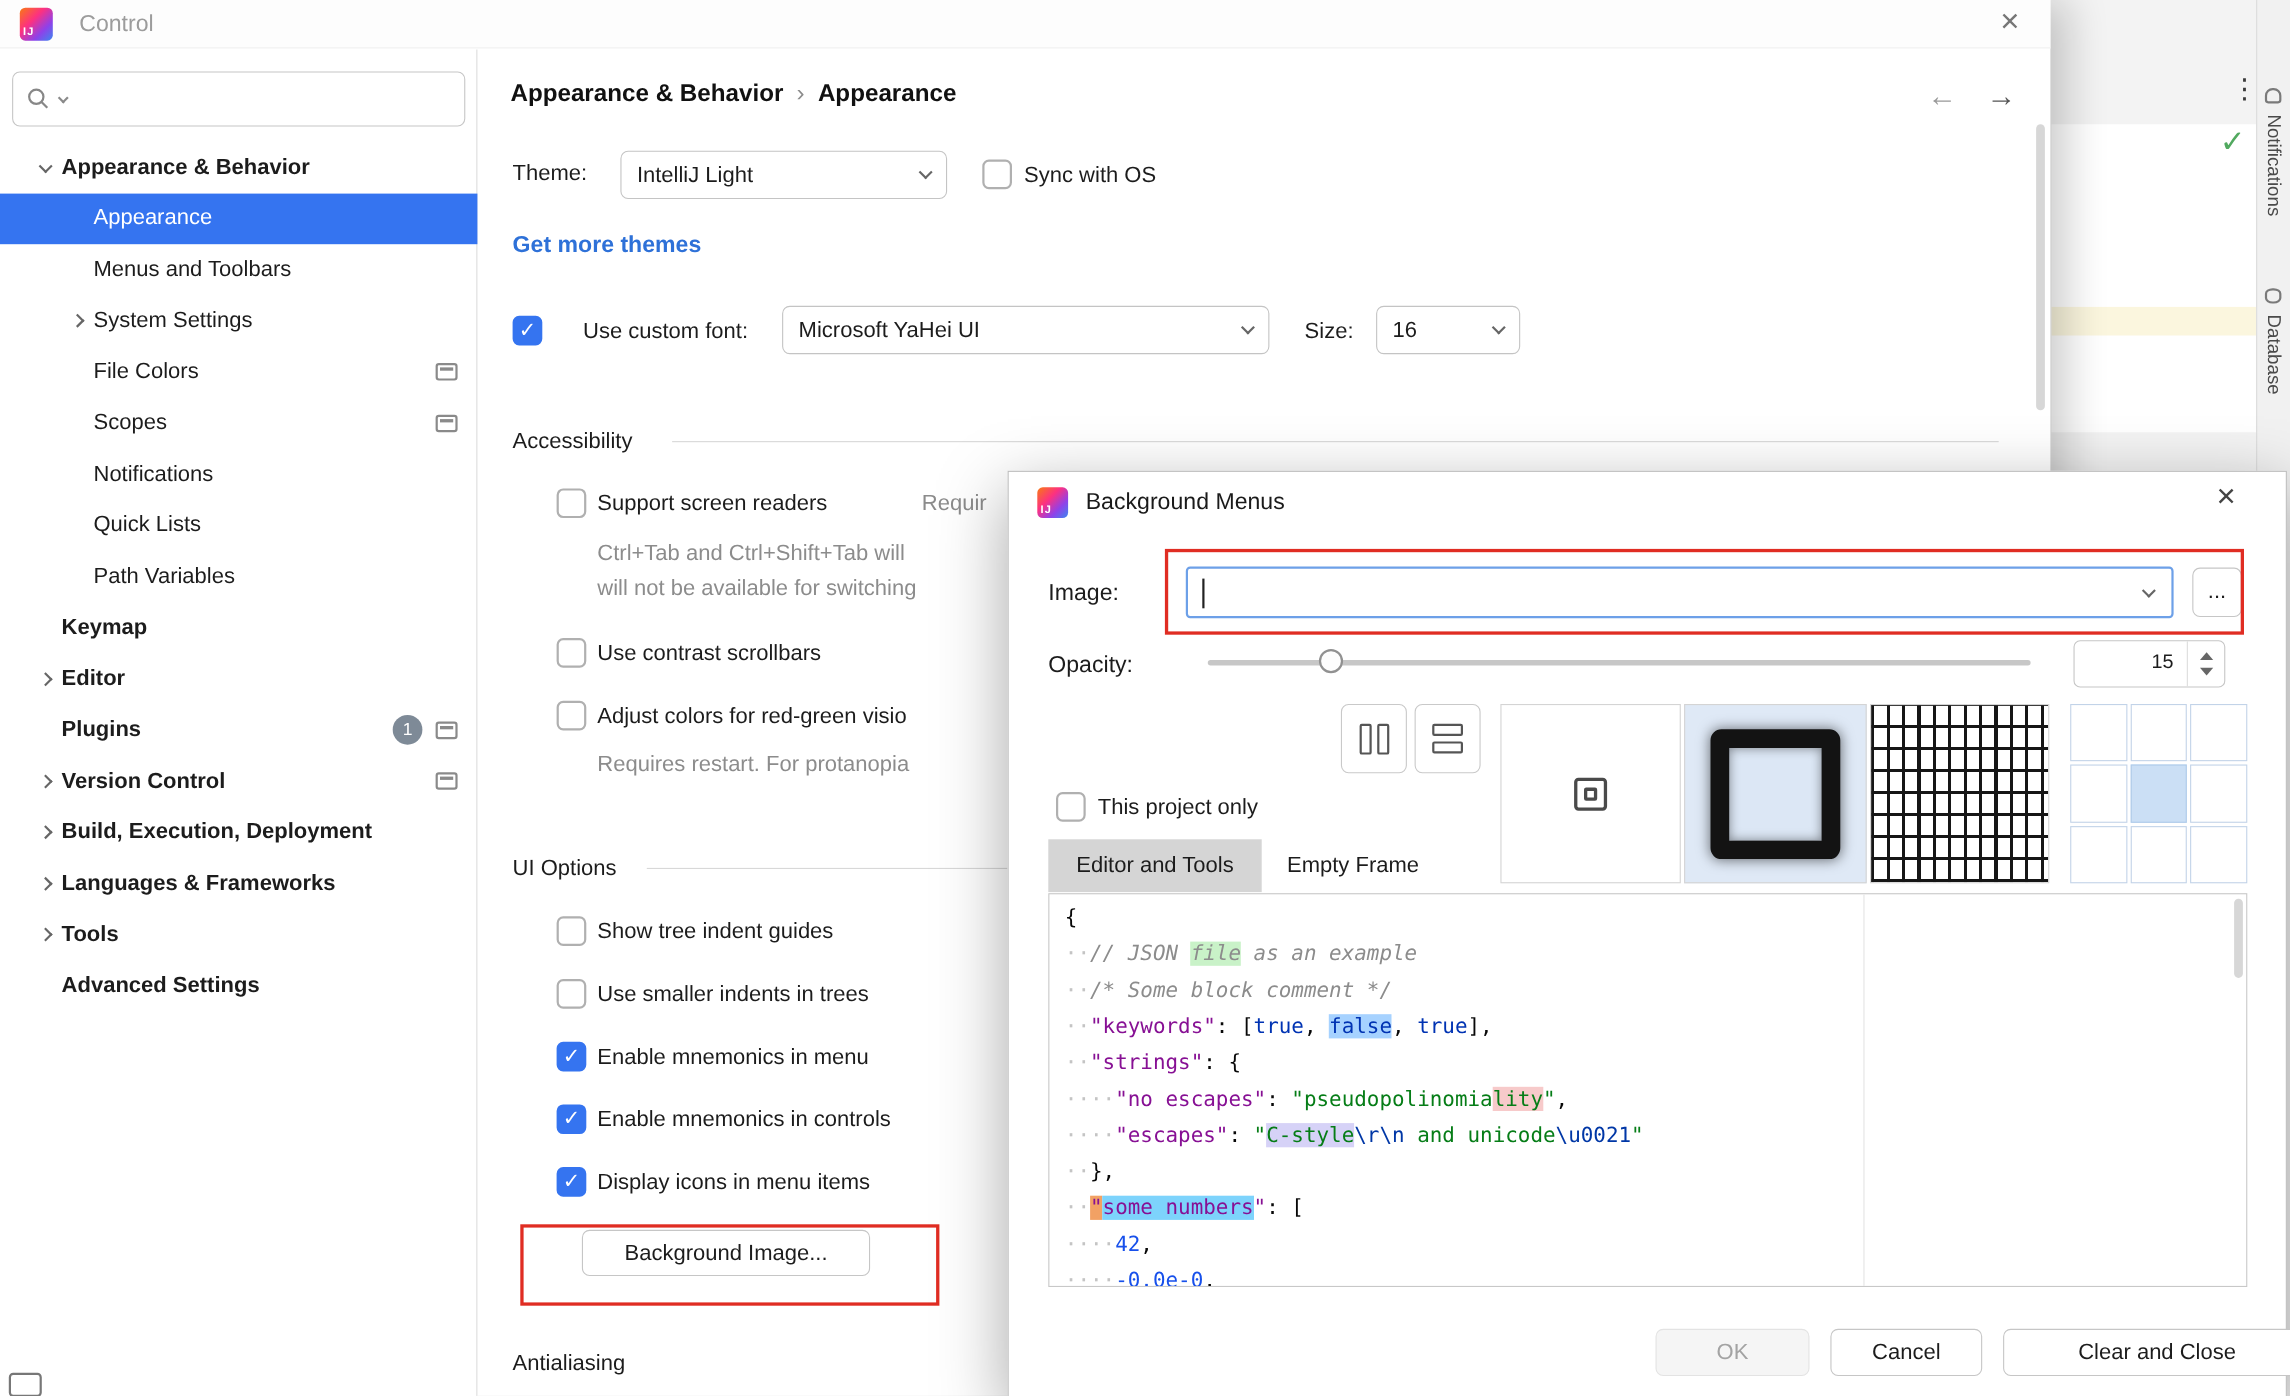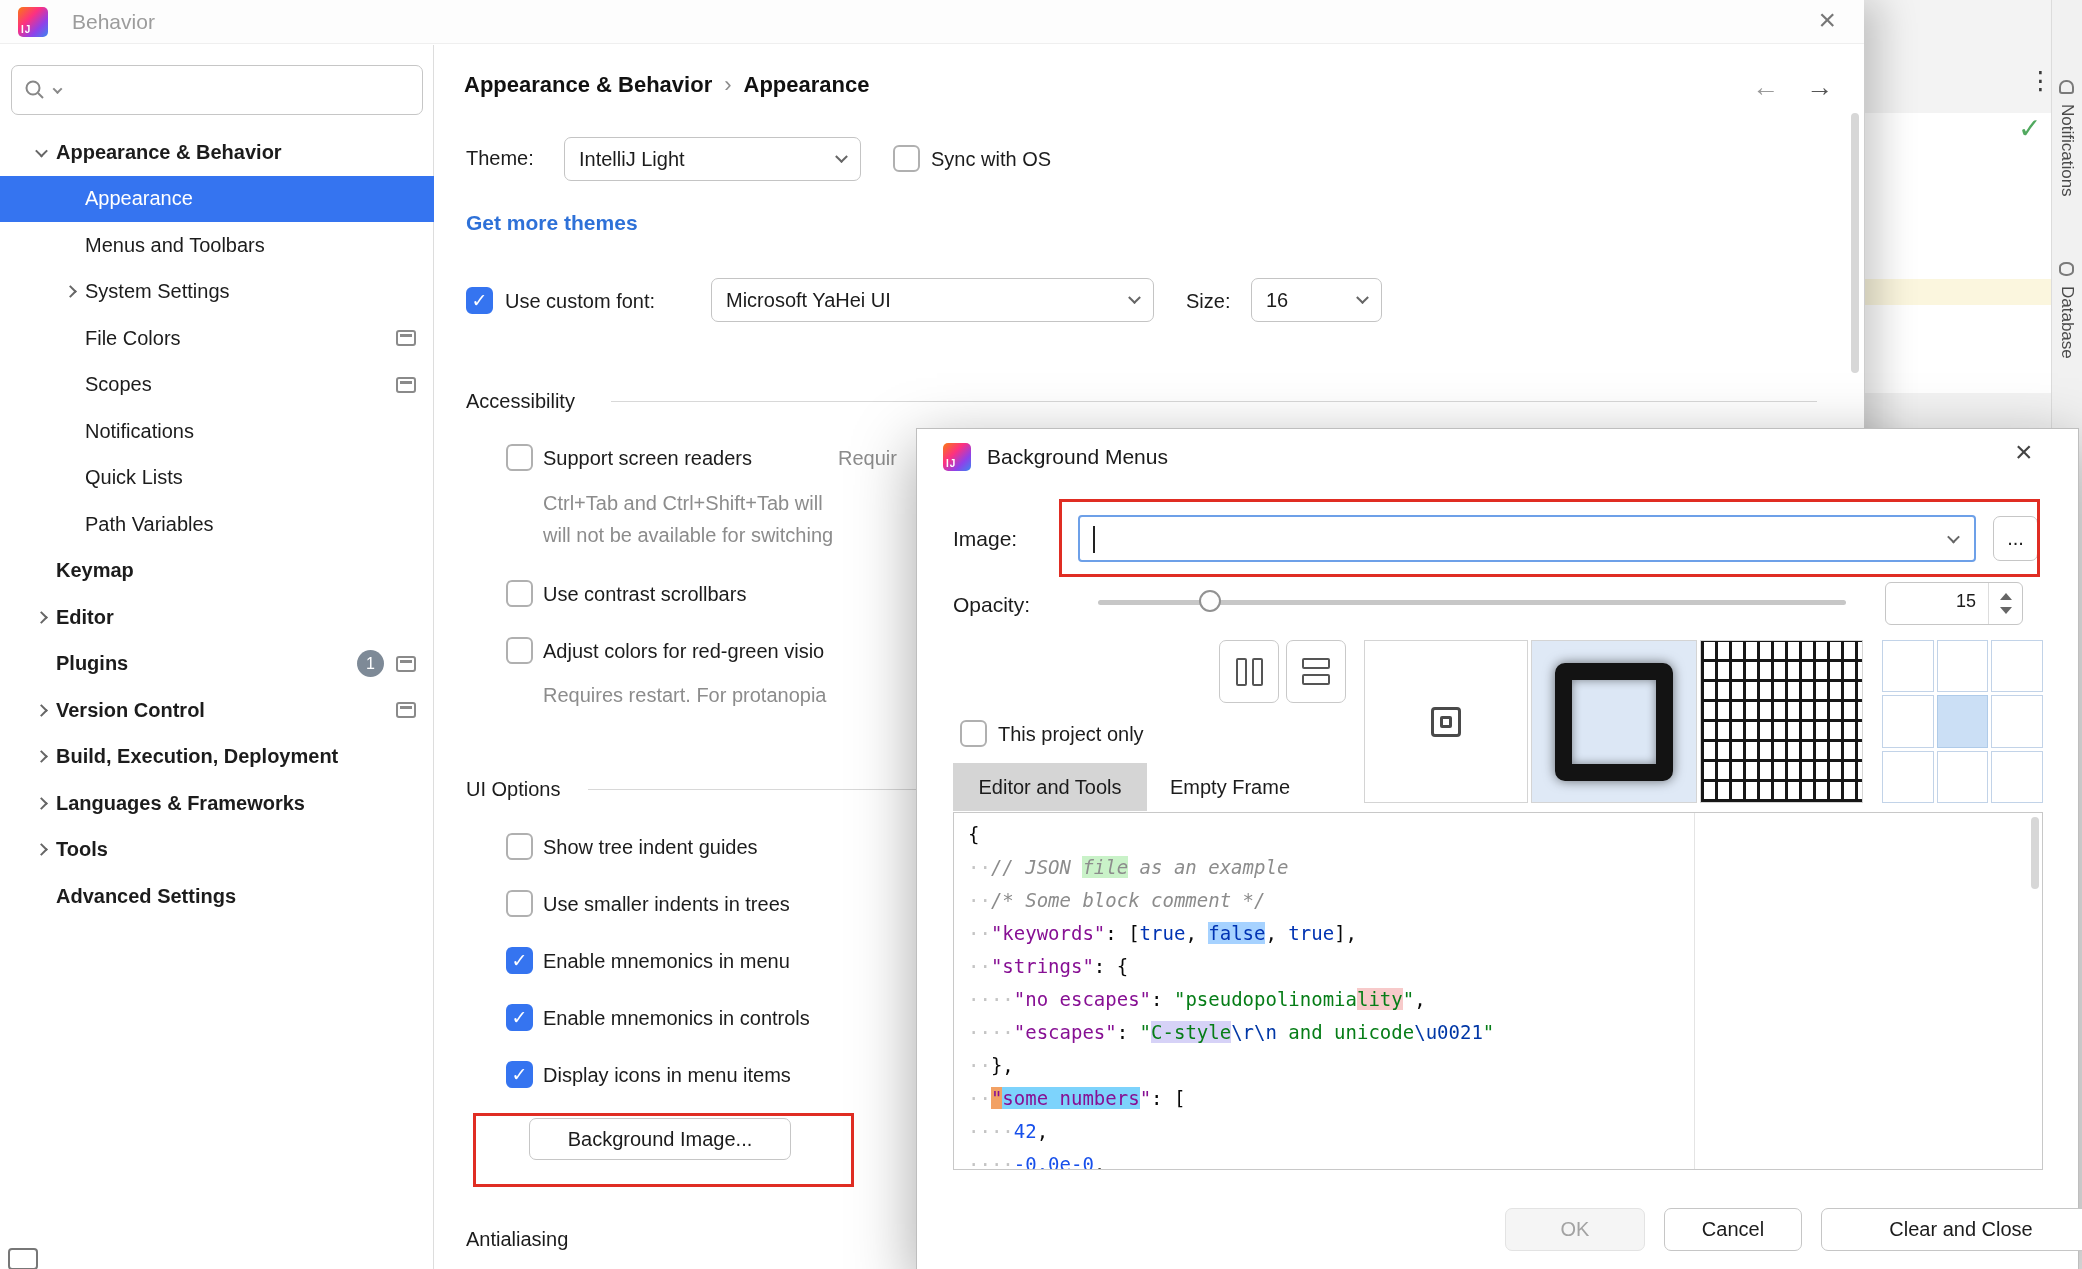--- a/index.html
+++ b/index.html
@@ -145,21 +145,21 @@
       <span class="vlabel" style="top:104px;">Notifications</span>
       <span class="vicon" style="top:262px;border-radius:7px/5px;"></span>
       <span class="vlabel" style="top:286px;">Database</span>
     </div>
   </div>
 
   <div class="win">
 
     <div class="titlebar">
       <span class="idea-logo" style="margin-left:18px;"></span>
-      <span class="win-title">Behavior</span>
+      <span class="win-title">Control</span>
       <span class="close-x" style="right:28px;top:5px;">×</span>
     </div>
 
     <div class="sidebar">
       <div class="search">
         <svg width="22" height="22">
           <circle cx="9" cy="9" r="6.5" stroke="#878787" stroke-width="2" fill="none"></circle>
           <line x1="14" y1="14" x2="19" y2="19" stroke="#878787" stroke-width="2"></line>
         </svg>
         <span class="chev lite" style="width:7px;height:7px;margin-left:8px;"></span>
@@ -269,21 +269,21 @@
     <span class="lbl" style="left:466px;top:147px;">Theme:</span>
     <div class="select" style="left:564px;top:137px;width:297px;height:44px;">
       <span>IntelliJ Light</span>
       <span class="chev"></span>
     </div>
     <span class="cb" style="left:893px;top:145px;"></span>
     <span class="lbl" style="left:931px;top:148px;">Sync with OS</span>
     <span class="link" style="left:466px;top:211px;">Get more themes</span>
 
     <span class="cb on" style="left:466px;top:287px;"></span>
-    <span class="lbl" style="left:505px;top:290px;">Use custom font:</span>
+    <span class="lbl" style="left:530px;top:290px;">Use custom font:</span>
     <div class="select" style="left:711px;top:278px;width:443px;height:44px;">
       <span>Microsoft YaHei UI</span>
       <span class="chev"></span>
     </div>
     <span class="lbl" style="left:1186px;top:290px;">Size:</span>
     <div class="select" style="left:1251px;top:278px;width:131px;height:44px;">
       <span>16</span>
       <span class="chev"></span>
     </div>
 

